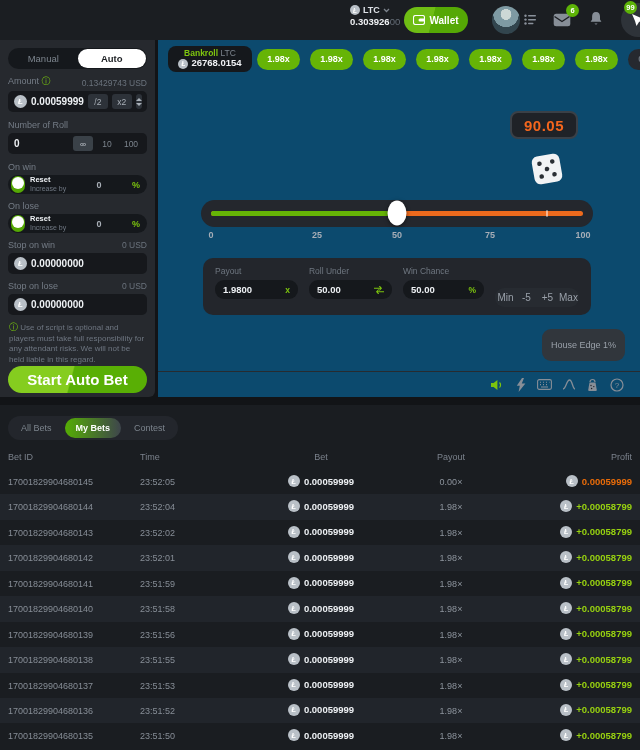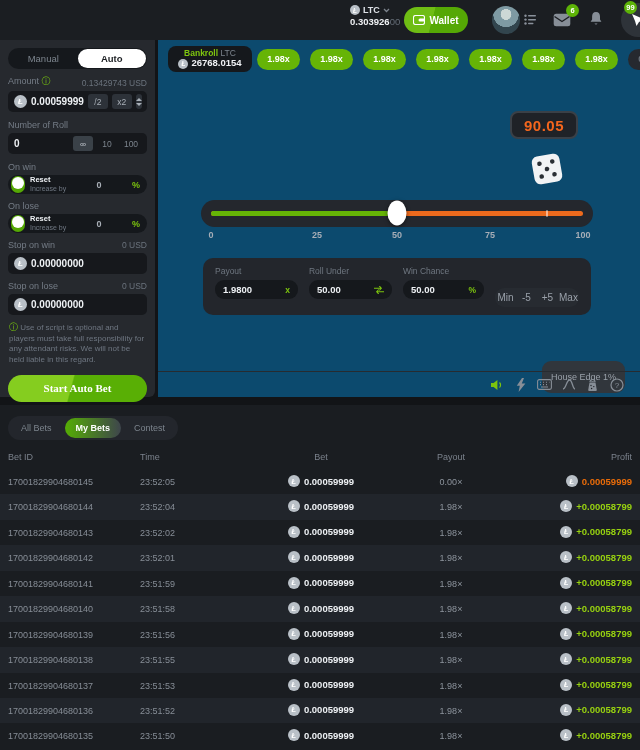--- a/index.html
+++ b/index.html
@@ -51,22 +51,22 @@
   .spin .dn{border-top:3.5px solid #a9b0b8}
   .pill-control{height:19px;border-radius:10px;background:#15181c;display:flex;align-items:center;padding:0 7px 0 3px;gap:5px}
   .vtoggle{width:14px;height:17px;border-radius:7px;background:#55a805;position:relative;flex:0 0 auto;cursor:pointer}
   .vtoggle .knob{position:absolute;left:1px;top:1px;width:12px;height:12px;border-radius:50%;background:#fff}
   .tlabels{display:flex;flex-direction:column;justify-content:center;line-height:1.15}
   .tlabels .rst{font-size:7.5px;font-weight:bold;color:#eef1f4}
   .tlabels .inc{font-size:7px;color:#707883}
   .pc-val{flex:1;text-align:center;font-size:9px;font-weight:bold;color:#aab0b8}
   .pc-unit{font-size:9px;font-weight:bold;color:#7cc40e}
   .disclaimer{margin-top:7px;font-size:8px;line-height:1.32;color:#6e7681;padding:0 1px}
-  .start-btn{margin-top:9px;width:100%;height:27px;border:none;border-radius:13.5px;cursor:pointer;font-family:Liberation Serif, serif;
-    background:linear-gradient(105deg,#85cd1f 0%,#85cd1f 45%,#59af05 46%);color:#fff;font-weight:bold;font-size:11px}
+  .start-btn{margin-top:0;width:100%;height:27px;border:none;border-radius:13.5px;cursor:pointer;font-family:Liberation Sans, sans-serif;
+    background:linear-gradient(105deg,#85cd1f 0%,#85cd1f 45%,#59af05 46%);color:#fff;font-weight:bold;font-size:15px}
 
   
   .game{position:absolute;left:158px;top:40px;width:482px;height:357px;background:#0c4a6e}
   .top-row{position:absolute;left:10px;top:6px;display:flex;align-items:center;gap:5px}
   .bankroll{width:84px;height:26px;background:#15181c;border-radius:8px;display:flex;flex-direction:column;
     align-items:center;justify-content:center;line-height:1.1}
   .bk-l1{font-size:8.5px}
   .bk-l1 .g{color:#7ec50f;font-weight:bold}
   .bk-l1 .c{color:#7c848d}
   .bk-l2{display:flex;align-items:center;gap:3px;font-size:9.5px;font-weight:bold;color:#f0f2f5}
@@ -87,21 +87,21 @@
   .tick-label{position:absolute;transform:translateX(-50%);font-size:9px;font-weight:600;color:#a7aeb7}
   .params{position:absolute;left:45px;top:218px;width:388px;height:57px;background:#23262c;border-radius:10px;
     padding:8px 12px;display:flex;gap:11px}
   .pgroup{display:flex;flex-direction:column;gap:4px}
   .p-label{font-size:8.5px;color:#6f7781}
   .pinput{height:19px;border-radius:9px;background:#15181c;display:flex;align-items:center;padding:0 8px;gap:4px}
   .pinput .val{font-size:9.5px;font-weight:bold;color:#eef1f4;flex:1}
   .suffix{font-size:8.5px;font-weight:bold;color:#7cc40e}
   .qgroup{margin-top:auto;height:19px;background:#272b31;border-radius:9px;display:flex;align-items:center}
   .qbtn{width:21px;height:19px;border:none;background:transparent;color:#9aa1aa;font-size:10px;cursor:pointer;font-family:Liberation Sans, sans-serif}
-  .house-edge{position:absolute;right:15px;top:321px;height:17px;padding:16px 9px;background:#31363c;border-radius:9px;
+  .house-edge{position:absolute;right:15px;top:289px;height:17px;padding:16px 9px;background:#31363c;border-radius:9px;
     display:flex;align-items:center;font-size:9px;color:#9aa1aa}
   .game-footer{position:absolute;left:0;right:0;bottom:0;height:26px;border-top:1px solid #272b30;
     display:flex;align-items:center;justify-content:flex-end;gap:9px;padding-right:16px}
   .f-ico{width:15px;height:15px;display:flex;align-items:center;justify-content:center;cursor:pointer}
 
   
   .bets{position:absolute;left:0;top:405px;width:640px;height:345px;background:#1a1d21}
   .btabs{position:absolute;left:8px;top:11px;height:24px;background:#23262c;border-radius:12px;display:flex;align-items:center;padding:2px;gap:2px}
   .btab{height:20px;border:none;border-radius:10px;padding:0 11px;font-size:9px;color:#7c848d;background:transparent;cursor:pointer;font-family:inherit}
   .btab.active{background:linear-gradient(90deg,#55ad04,#3e454c);color:#fff;font-weight:bold}

